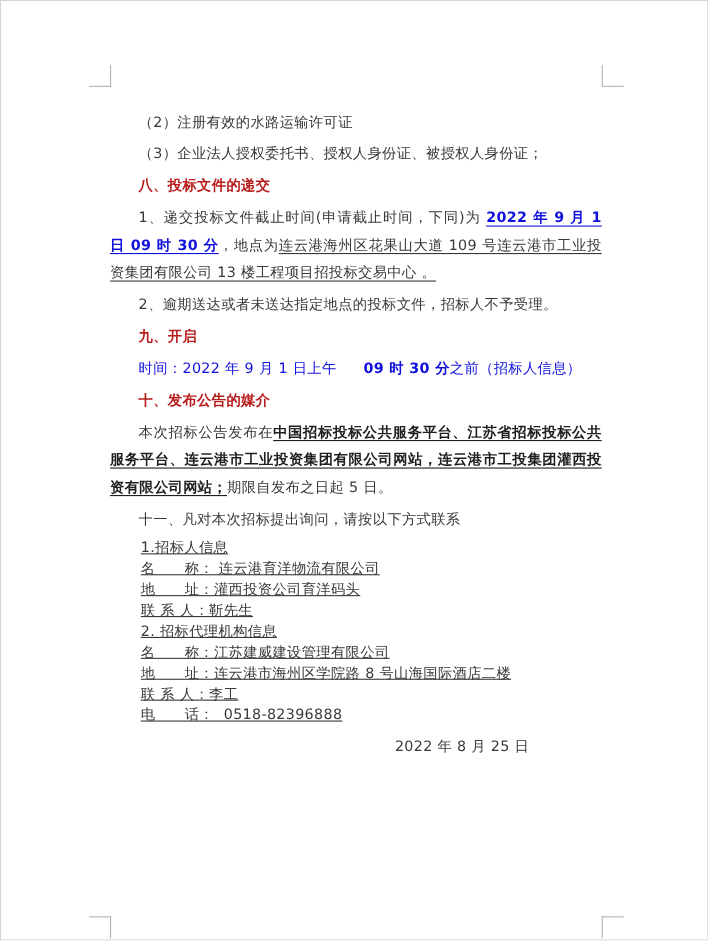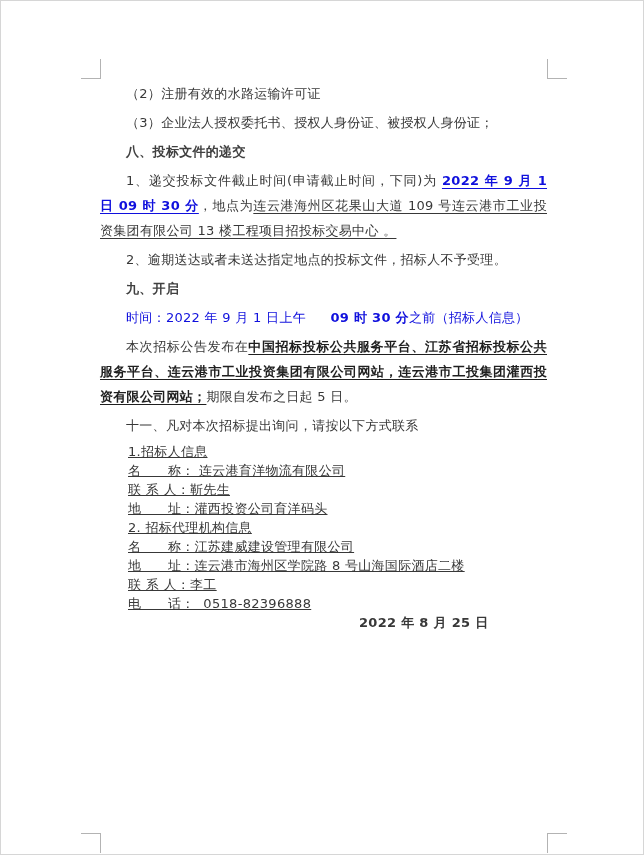--- a/index.html
+++ b/index.html
@@ -26,38 +26,38 @@
     height: 19px;
   }
   .crop.tl { left: 80px;  top: 58px;  border-right: 1px solid #b3b3b3;  border-bottom: 1px solid #b3b3b3; }
   .crop.tr { left: 546px; top: 58px;  border-left: 1px solid #b3b3b3;   border-bottom: 1px solid #b3b3b3; }
   .crop.bl { left: 80px;  top: 832px; border-right: 1px solid #b3b3b3;  border-top: 1px solid #b3b3b3; }
   .crop.br { left: 546px; top: 832px; border-left: 1px solid #b3b3b3;   border-top: 1px solid #b3b3b3; }
 
   .content {
     position: absolute;
     left: 99px;
-    top: 80px;
+    top: 98px;
     width: 447px;
     color: #383838;
     font-size: 13px;
     letter-spacing: 0.3px;
   }
   .para {
     margin: 0 0 4px 0;
     line-height: 25px;
     text-indent: 26px;
     text-align: justify;
   }
   .heading {
     margin: 0 0 4px 0;
     line-height: 25px;
     text-indent: 26px;
     font-weight: 700;
-    color: #404040;
+    color: #b91c1c;
   }
   .blue { color: #1010dd; }
   .bold { font-weight: 700; margin-left: 20px; }
   .u { text-decoration: underline; text-underline-offset: 3px; }
   .deadline {
     color: #1010dd;
     font-weight: 700;
     text-decoration: underline;
     text-underline-offset: 3px;
   }
@@ -70,23 +70,23 @@
   .contact-block {
     padding-left: 28px;
     margin-top: 2px;
     text-decoration: underline;
   }
   .contact-line {
     line-height: 19px;
     white-space: pre-wrap;
   }
   .doc-date {
+    margin-top: 10px;
     padding-left: 259px;
     line-height: 20px;
-    font-weight: bold;
   }
 </style>
 </head>
 <body>
 
 <div class="page">
 
   <div class="crop tl"></div>
   <div class="crop tr"></div>
   <div class="crop bl"></div>
@@ -103,30 +103,31 @@
     <p class="heading">八、投标文件的递交</p>
 
     <p class="para"><span>1、递交投标文件截止时间(申请截止时间，下同)为 </span><span class="deadline">2022 年 9 月 1 日 09 时 30 分</span><span>，地点为</span><span class="u">连云港海州区花果山大道 109 号连云港市工业投资集团有限公司 13 楼工程项目招投标交易中心 。</span></p>
 
     <p class="para">2、逾期送达或者未送达指定地点的投标文件，招标人不予受理。</p>
 
     <p class="heading">九、开启</p>
 
     <p class="para blue"><span>时间：2022 年 9 月 1 日上午 </span><span class="bold">09 时 30 分</span><span>之前（招标人信息）</span></p>
 
+    <p class="heading">十、发布公告的媒介</p>
 
     <p class="para"><span>本次招标公告发布在</span><span class="platforms">中国招标投标公共服务平台、江苏省招标投标公共服务平台、连云港市工业投资集团有限公司网站，连云港市工投集团灌西投资有限公司网站；</span><span>期限自发布之日起 5 日。</span></p>
 
     <p class="para">十一、凡对本次招标提出询问，请按以下方式联系</p>
 
     <div class="contact-block">
       <div class="contact-line">1.招标人信息</div>
       <div class="contact-line">名　　称： 连云港育洋物流有限公司</div>
+      <div class="contact-line">地　　址：灌西投资公司育洋码头</div>
       <div class="contact-line">联 系 人：靳先生</div>
-      <div class="contact-line">地　　址：灌西投资公司育洋码头</div>
       <div class="contact-line">2. 招标代理机构信息</div>
       <div class="contact-line">名　　称：江苏建威建设管理有限公司</div>
       <div class="contact-line">地　　址：连云港市海州区学院路 8 号山海国际酒店二楼</div>
       <div class="contact-line">联 系 人：李工</div>
       <div class="contact-line">电　　话：  0518-82396888</div>
     </div>
 
     <div class="doc-date">2022 年 8 月 25 日</div>
 
   </div>

